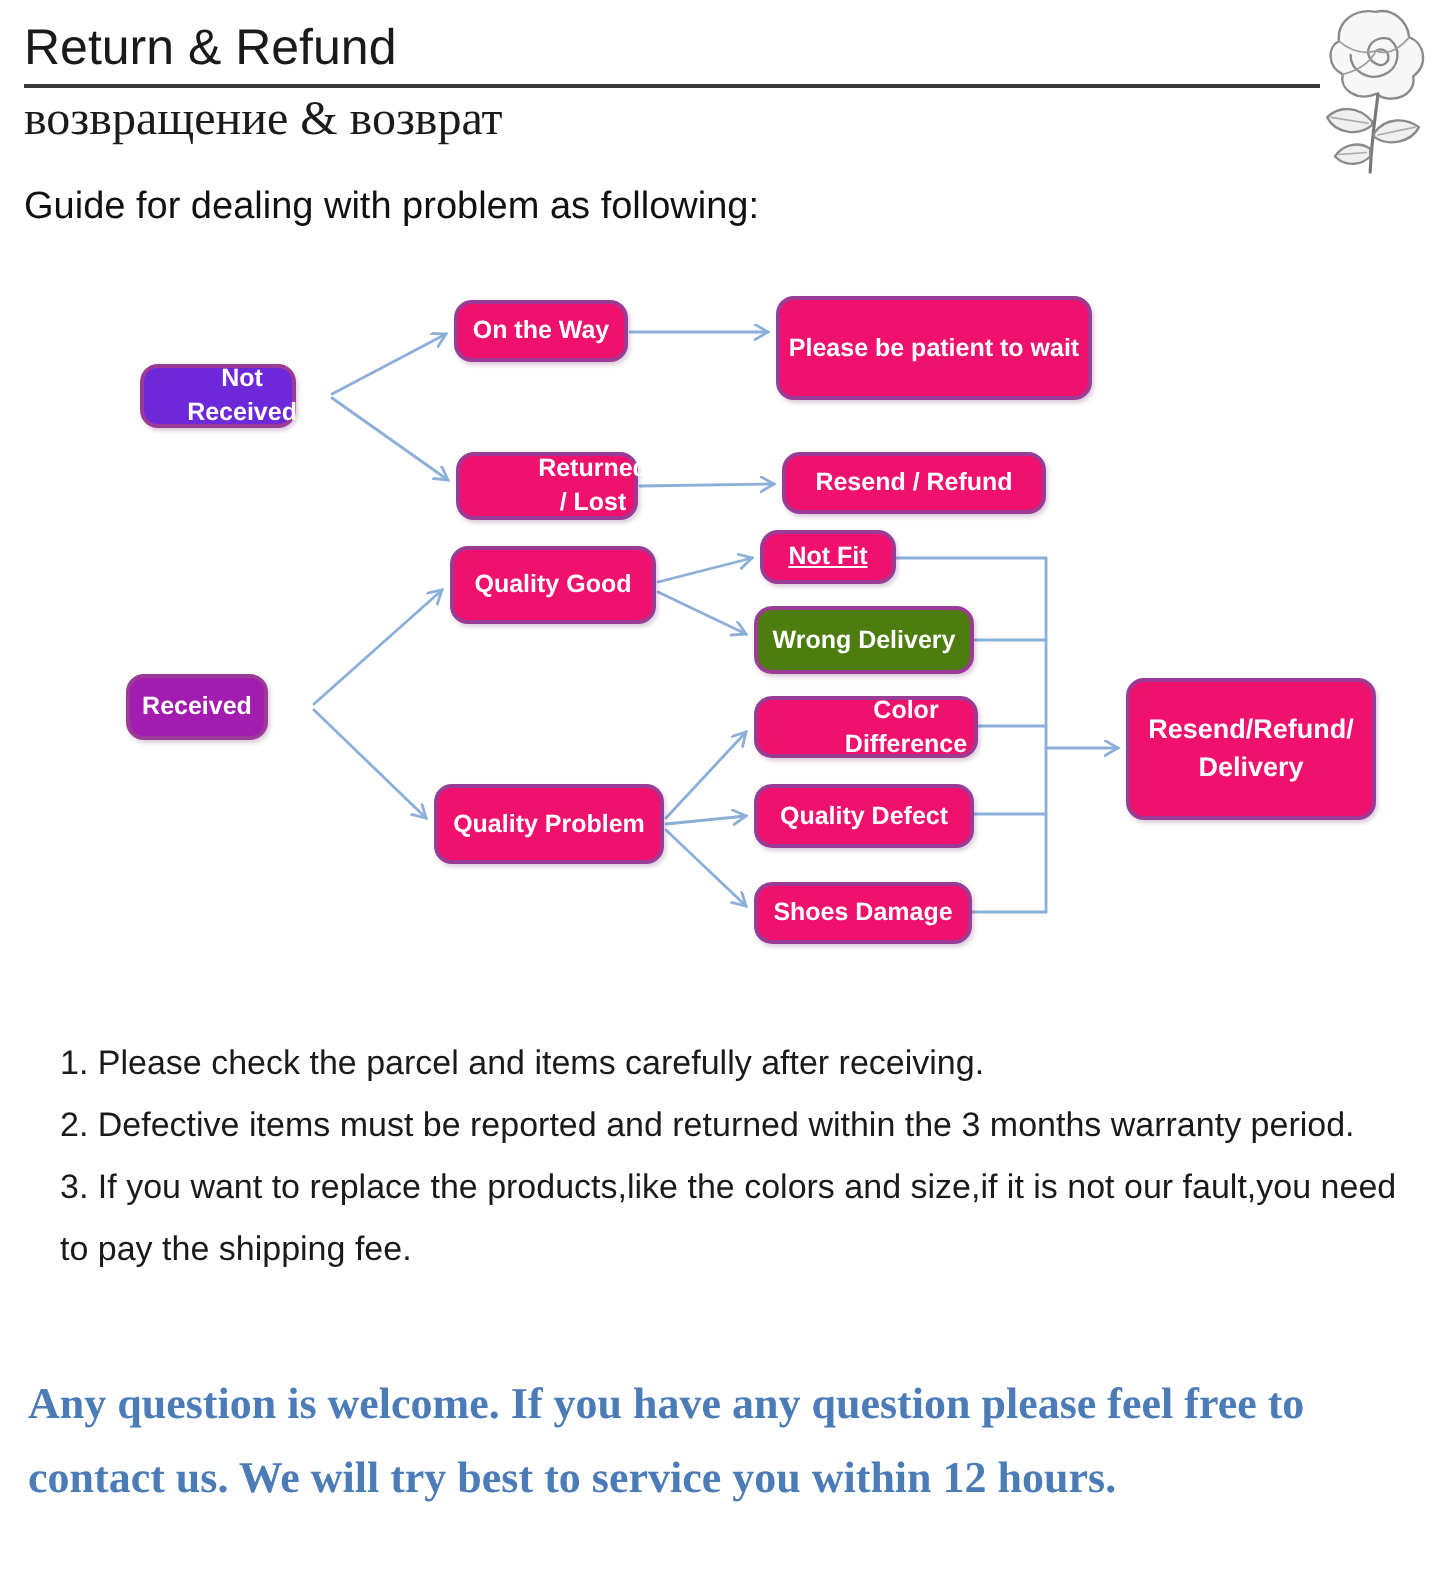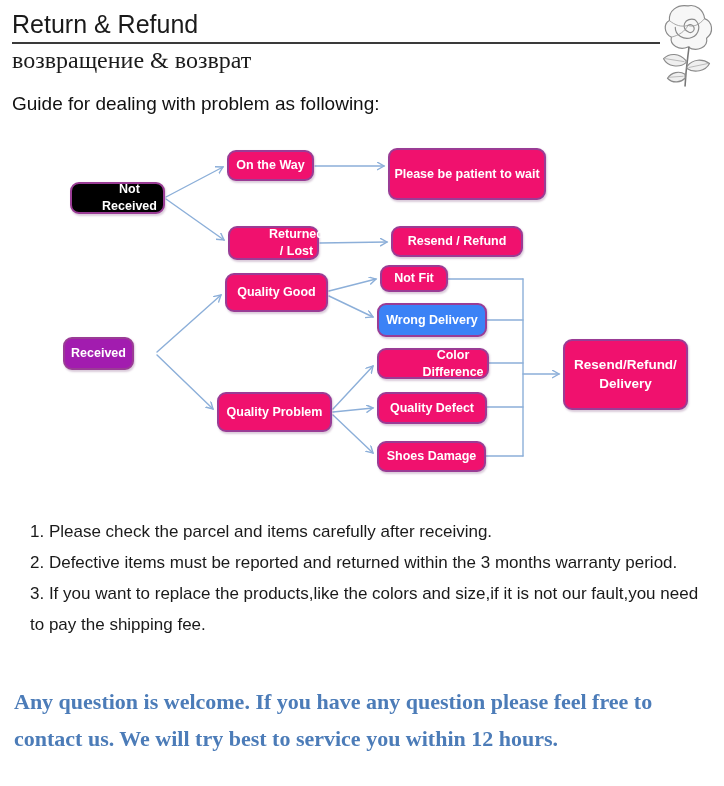--- a/index.html
+++ b/index.html
@@ -120,28 +120,28 @@
         <line x1="487" y1="320" x2="523" y2="320" stroke="#8CAFD9"></line>
         <line x1="489" y1="363" x2="523" y2="363" stroke="#8CAFD9"></line>
         <line x1="487" y1="407" x2="523" y2="407" stroke="#8CAFD9"></line>
         <line x1="486" y1="456" x2="523" y2="456" stroke="#8CAFD9"></line>
         <line x1="523" y1="279" x2="523" y2="456" stroke="#8CAFD9"></line>
         <line x1="523" y1="374" x2="559" y2="374" stroke="#8CAFD9" marker-end="url(#ah)"></line>
       </g>
   </svg>
 
   <div id="nodes">
-      <div class="flow-node" style="left: 70px; top: 182px; width: 95px; height: 32px; background: #000000; border: 2px solid rgb(154, 60, 149); color: rgb(255, 255, 255); padding-left: 24px;">Not Received</div>
+      <div class="flow-node" style="left: 70px; top: 182px; width: 78px; height: 32px; background: #6d28d9; border: 2px solid rgb(154, 60, 149); color: rgb(255, 255, 255); padding-left: 24px;">Not Received</div>
       <div class="flow-node" style="left: 227px; top: 150px; width: 87px; height: 31px; background: rgb(240, 17, 110); border: 2px solid rgb(154, 60, 149); color: rgb(255, 255, 255);">On the Way</div>
       <div class="flow-node" style="left: 388px; top: 148px; width: 158px; height: 52px; background: rgb(240, 17, 110); border: 2px solid rgb(154, 60, 149); color: rgb(255, 255, 255);">Please be patient to wait</div>
       <div class="flow-node" style="left: 228px; top: 226px; width: 91px; height: 34px; background: rgb(240, 17, 110); border: 2px solid rgb(154, 60, 149); color: rgb(255, 255, 255); padding-left: 46px;">Returned / Lost</div>
       <div class="flow-node" style="left: 391px; top: 226px; width: 132px; height: 31px; background: rgb(240, 17, 110); border: 2px solid rgb(154, 60, 149); color: rgb(255, 255, 255);">Resend / Refund</div>
       <div class="flow-node" style="left: 225px; top: 273px; width: 103px; height: 39px; background: rgb(240, 17, 110); border: 2px solid rgb(154, 60, 149); color: rgb(255, 255, 255);">Quality Good</div>
-      <div class="flow-node" style="left: 380px; top: 265px; width: 68px; height: 27px; background: rgb(240, 17, 110); border: 2px solid rgb(154, 60, 149); color: rgb(255, 255, 255);">Not Fit</div>
-      <div class="flow-node" style="left: 377px; top: 303px; width: 110px; height: 34px; background: #3b82f6; border: 2px solid rgb(154, 60, 149); color: rgb(255, 255, 255);">Wrong Delivery</div>
+      <div class="flow-node" style="left: 380px; top: 265px; width: 68px; height: 27px; background: rgb(240, 17, 110); border: 2px solid rgb(154, 60, 149); color: rgb(255, 255, 255); text-decoration: underline;">Not Fit</div>
+      <div class="flow-node" style="left: 377px; top: 303px; width: 110px; height: 34px; background: #4d7c0f; border: 2px solid rgb(154, 60, 149); color: rgb(255, 255, 255);">Wrong Delivery</div>
       <div class="flow-node" style="left: 63px; top: 337px; width: 71px; height: 33px; background: #a21caf; border: 2px solid rgb(154, 60, 149); color: rgb(255, 255, 255);">Received</div>
       <div class="flow-node" style="left: 377px; top: 348px; width: 112px; height: 31px; background: rgb(240, 17, 110); border: 2px solid rgb(154, 60, 149); color: rgb(255, 255, 255); padding-left: 40px;">Color Difference</div>
       <div class="flow-node" style="left: 217px; top: 392px; width: 115px; height: 40px; background: rgb(240, 17, 110); border: 2px solid rgb(154, 60, 149); color: rgb(255, 255, 255);">Quality Problem</div>
       <div class="flow-node" style="left: 377px; top: 392px; width: 110px; height: 32px; background: rgb(240, 17, 110); border: 2px solid rgb(154, 60, 149); color: rgb(255, 255, 255);">Quality Defect</div>
       <div class="flow-node" style="left: 377px; top: 441px; width: 109px; height: 31px; background: rgb(240, 17, 110); border: 2px solid rgb(154, 60, 149); color: rgb(255, 255, 255);">Shoes Damage</div>
       <div class="flow-node" style="left: 563px; top: 339px; width: 125px; height: 71px; background: rgb(240, 17, 110); border: 2px solid rgb(154, 60, 149); color: rgb(255, 255, 255); font-size: 13.5px;">Resend/Refund/
 Delivery</div>
     </div>
 
   <div class="notes">

